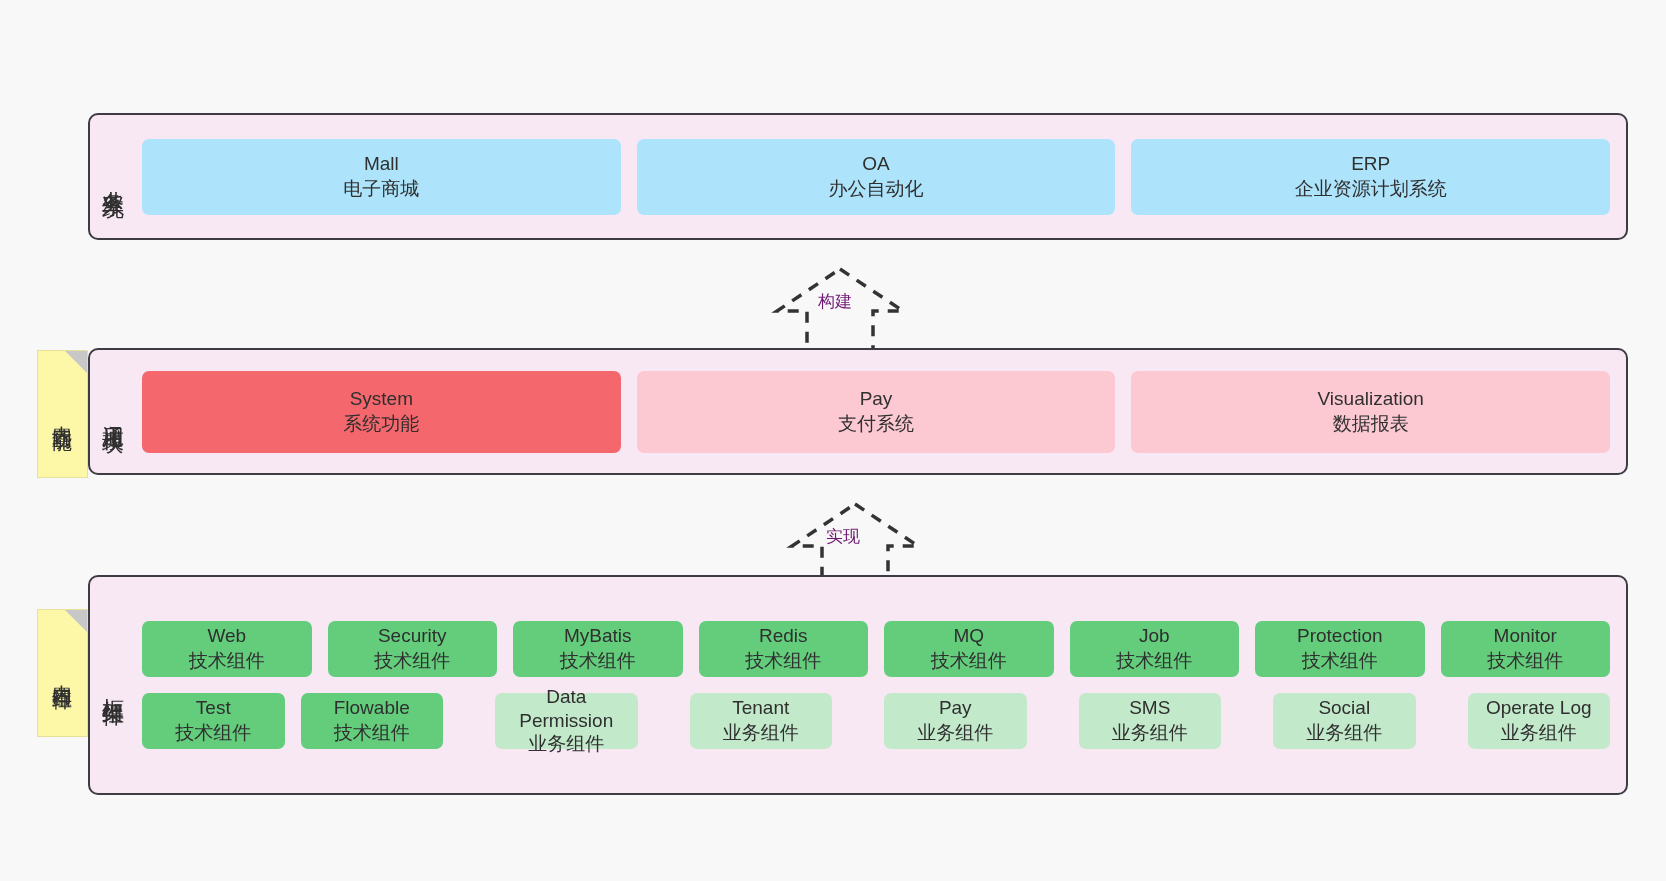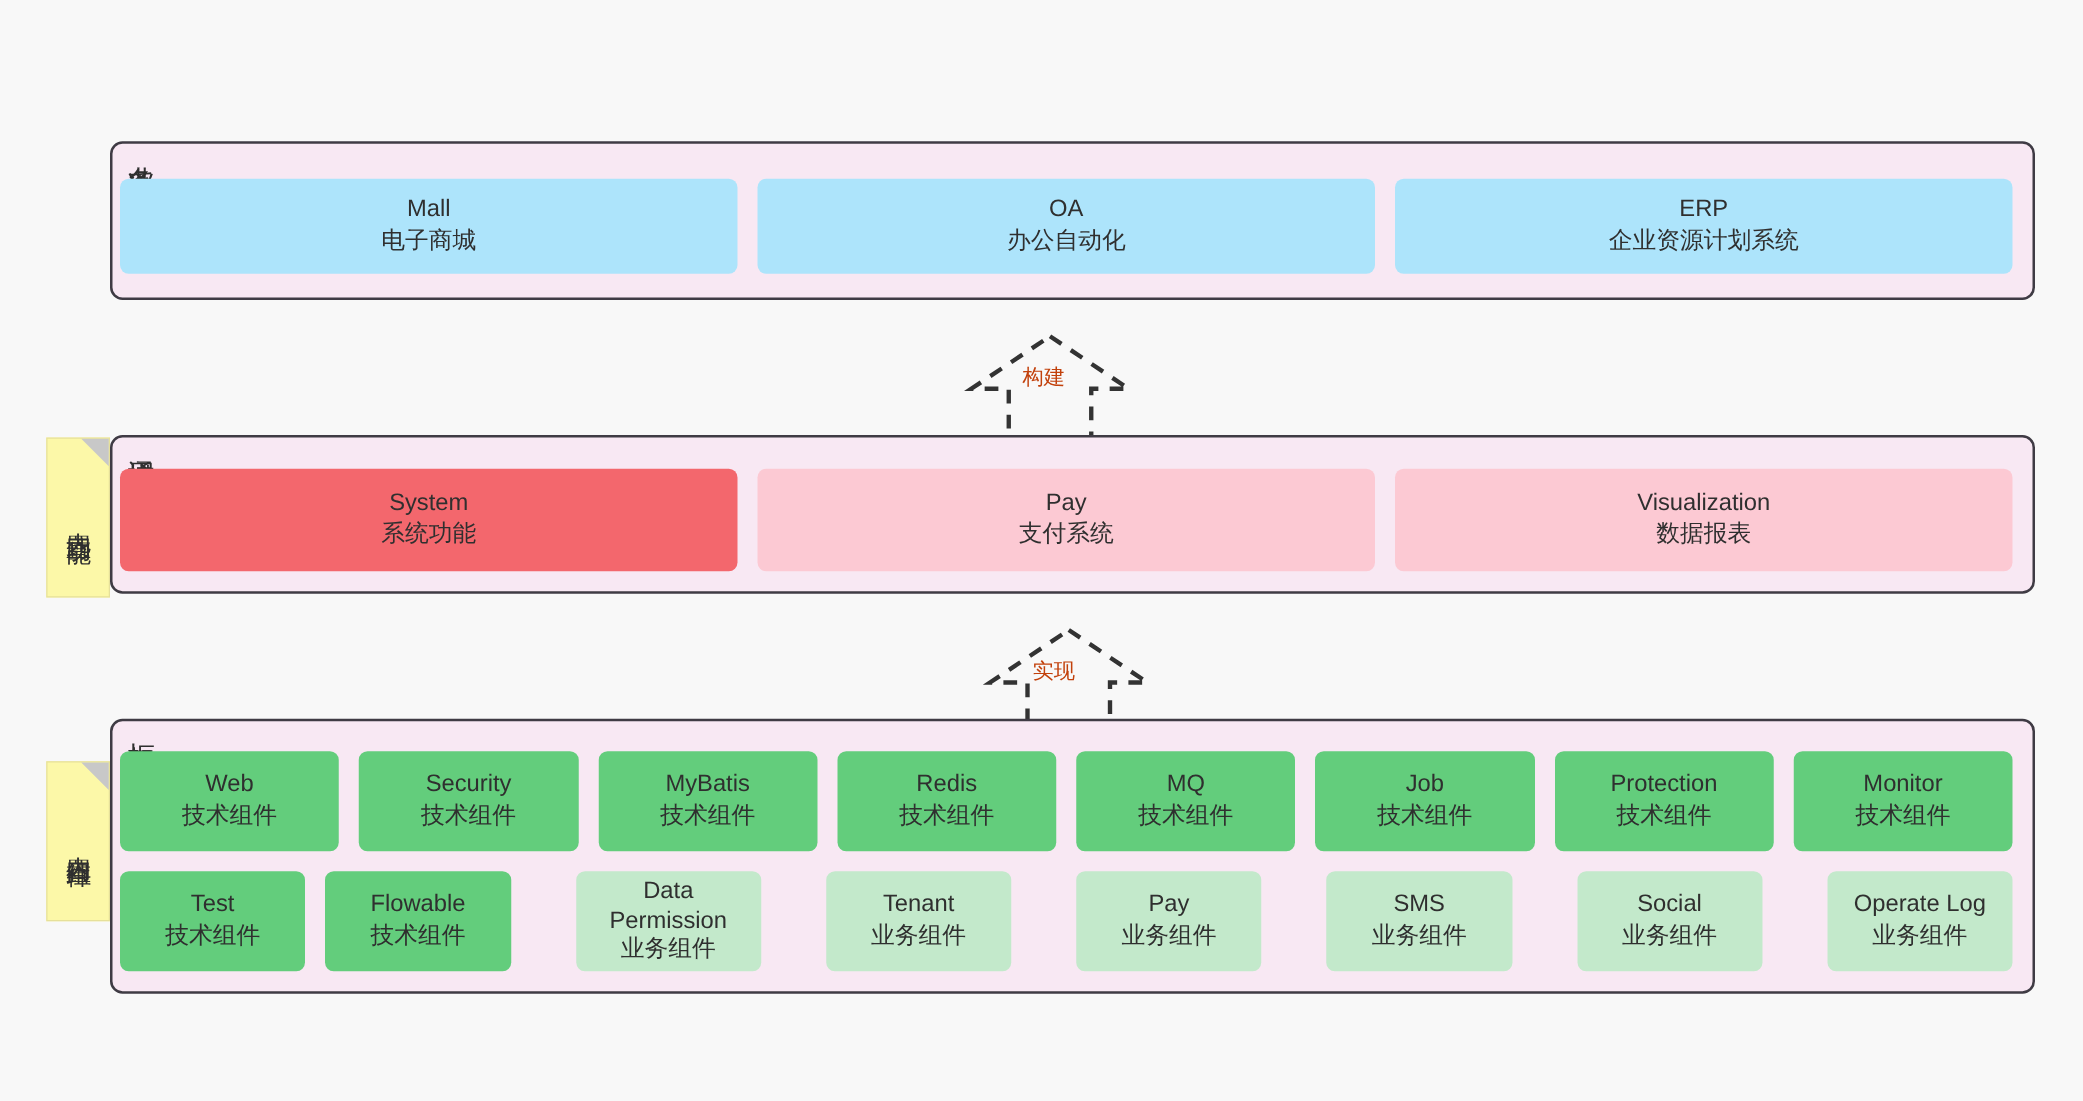--- a/index.html
+++ b/index.html
@@ -21,21 +21,21 @@
   }
 
   
   .layer-panel {
     position: absolute;
     box-sizing: border-box;
     background: #f8e8f3;
     border: 2px solid #3f3b44;
     border-radius: 10px;
     display: flex;
-    flex-direction: column;
+    flex-direction: row;
     align-items: stretch;
   }
   .layer-title {
     flex: 0 0 auto;
     width: 46px;
     display: flex;
     align-items: center;
     justify-content: center;
     font-size: 22px;
     line-height: 1.08;
@@ -80,21 +80,21 @@
   
   .c-blue       { background: #ade4fb; }
   .c-red        { background: #f3676d; text-align: right; }
   .c-pink       { background: #fcc9d3; }
   .c-green      { background: #63cd7c; }
   .c-lightgreen { background: #c3e9cb; margin-left: 36px; }
 
   
   .h-biz  { height: 76px; }
   .h-mod  { height: 82px; }
-  .h-comp { height: 80px; }
+  .h-comp { height: 56px; }
 
   
   .note {
     position: absolute;
     background: #fcf8a8;
     border: 1px solid #e6e09a;
     box-sizing: border-box;
     display: flex;
     align-items: center;
     justify-content: center;
@@ -120,21 +120,21 @@
   
   .gen-arrow {
     position: absolute;
     width: 170px;
     height: 92px;
   }
   .gen-arrow svg { display: block; }
   .gen-label {
     position: absolute;
     font-size: 17px;
-    color: #c2410c;
+    color: #701a75;
     background: transparent;
     white-space: nowrap;
     user-select: none;
   }
 </style>
 </head>
 <body>
 
 <div id="canvas">
 

